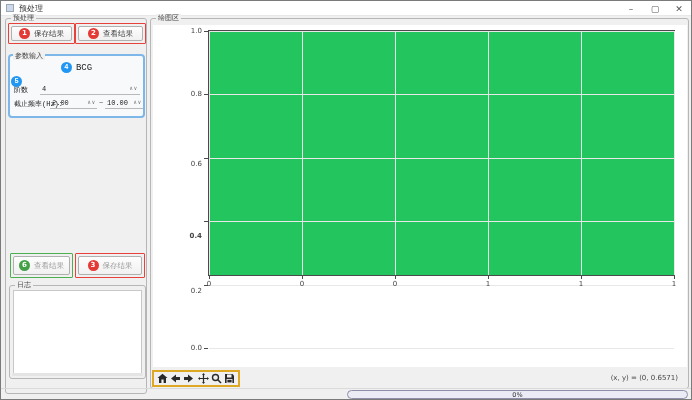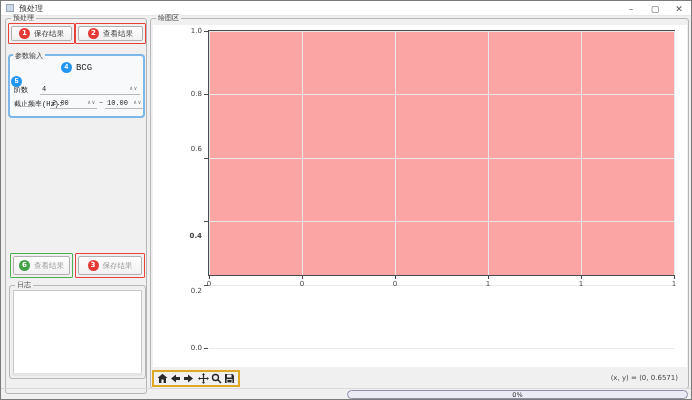--- a/index.html
+++ b/index.html
@@ -62,21 +62,21 @@
   
   .log-box { left:3px; top:266px; width:137px; height:94px; }
   .log-area { position:absolute; left:3px; top:4px; right:3px; bottom:3px;
               background:#ffffff; border:1px solid #c8c8c8; }
   .log-scrollbar { position:absolute; left:2px; right:2px; bottom:2px; height:3px;
                    background:#e4e4e4; border-radius:2px; }
 
   
   .canvas { position:absolute; left:2px; top:6px; width:534px; height:342px; background:#ffffff; }
   .axes { position:absolute; left:55px; top:5px; width:467px; height:246px;
-          border:1px solid #4a4a4a; background:#fca5a5; }
+          border:1px solid #4a4a4a; background:#22c55e; }
   .gridline-h { position:absolute; left:0; right:0; height:1px; background:#e8e8e8; }
   .gridline-v { position:absolute; top:0; bottom:0; width:1px; background:#e8e8e8; }
   .ytick-mark { position:absolute; left:-5px; width:4px; height:1px; background:#4a4a4a; }
   .xtick-mark { position:absolute; top:100%; width:1px; height:4px; background:#4a4a4a; }
   .ytick-label { position:absolute; font-size:7px; color:#444; transform:translate(-100%,-50%); left:-7px; white-space:nowrap; }
   .xtick-label { position:absolute; font-size:7px; color:#444; transform:translate(-50%,0); top:100%; margin-top:5px; }
 
   
   .nav-toolbar { position:absolute; left:151px; top:369px; width:88px; height:17px;
                  background:#f0f0f0; border:2px solid #dfa824; display:flex;
@@ -179,21 +179,21 @@
   <div class="canvas">
     <div class="axes">
         <div class="gridline-h" style="top: 0px;"></div>
         <div class="ytick-mark" style="top: 0px;"></div>
         <div class="ytick-label" style="top: 0px;">1.0</div>
         <div class="gridline-h" style="top: 63.4px;"></div>
         <div class="ytick-mark" style="top: 63.4px;"></div>
         <div class="ytick-label" style="top: 63.4px;">0.8</div>
         <div class="gridline-h" style="top: 126.8px;"></div>
         <div class="ytick-mark" style="top: 126.8px;"></div>
-        <div class="ytick-label" style="top: 118px;">0.6</div>
+        <div class="ytick-label" style="top: 133px;">0.6</div>
         <div class="gridline-h" style="top: 190.2px;"></div>
         <div class="ytick-mark" style="top: 190.2px;"></div>
         <div class="ytick-label" style="top: 205px; font-weight: bold;">0.4</div>
         <div class="gridline-h" style="top: 253.6px;"></div>
         <div class="ytick-mark" style="top: 253.6px;"></div>
         <div class="ytick-label" style="top: 260px;">0.2</div>
         <div class="gridline-h" style="top: 317px;"></div>
         <div class="ytick-mark" style="top: 317px;"></div>
         <div class="ytick-label" style="top: 317px;">0.0</div>
         <div class="gridline-v" style="left: 0px;"></div>

